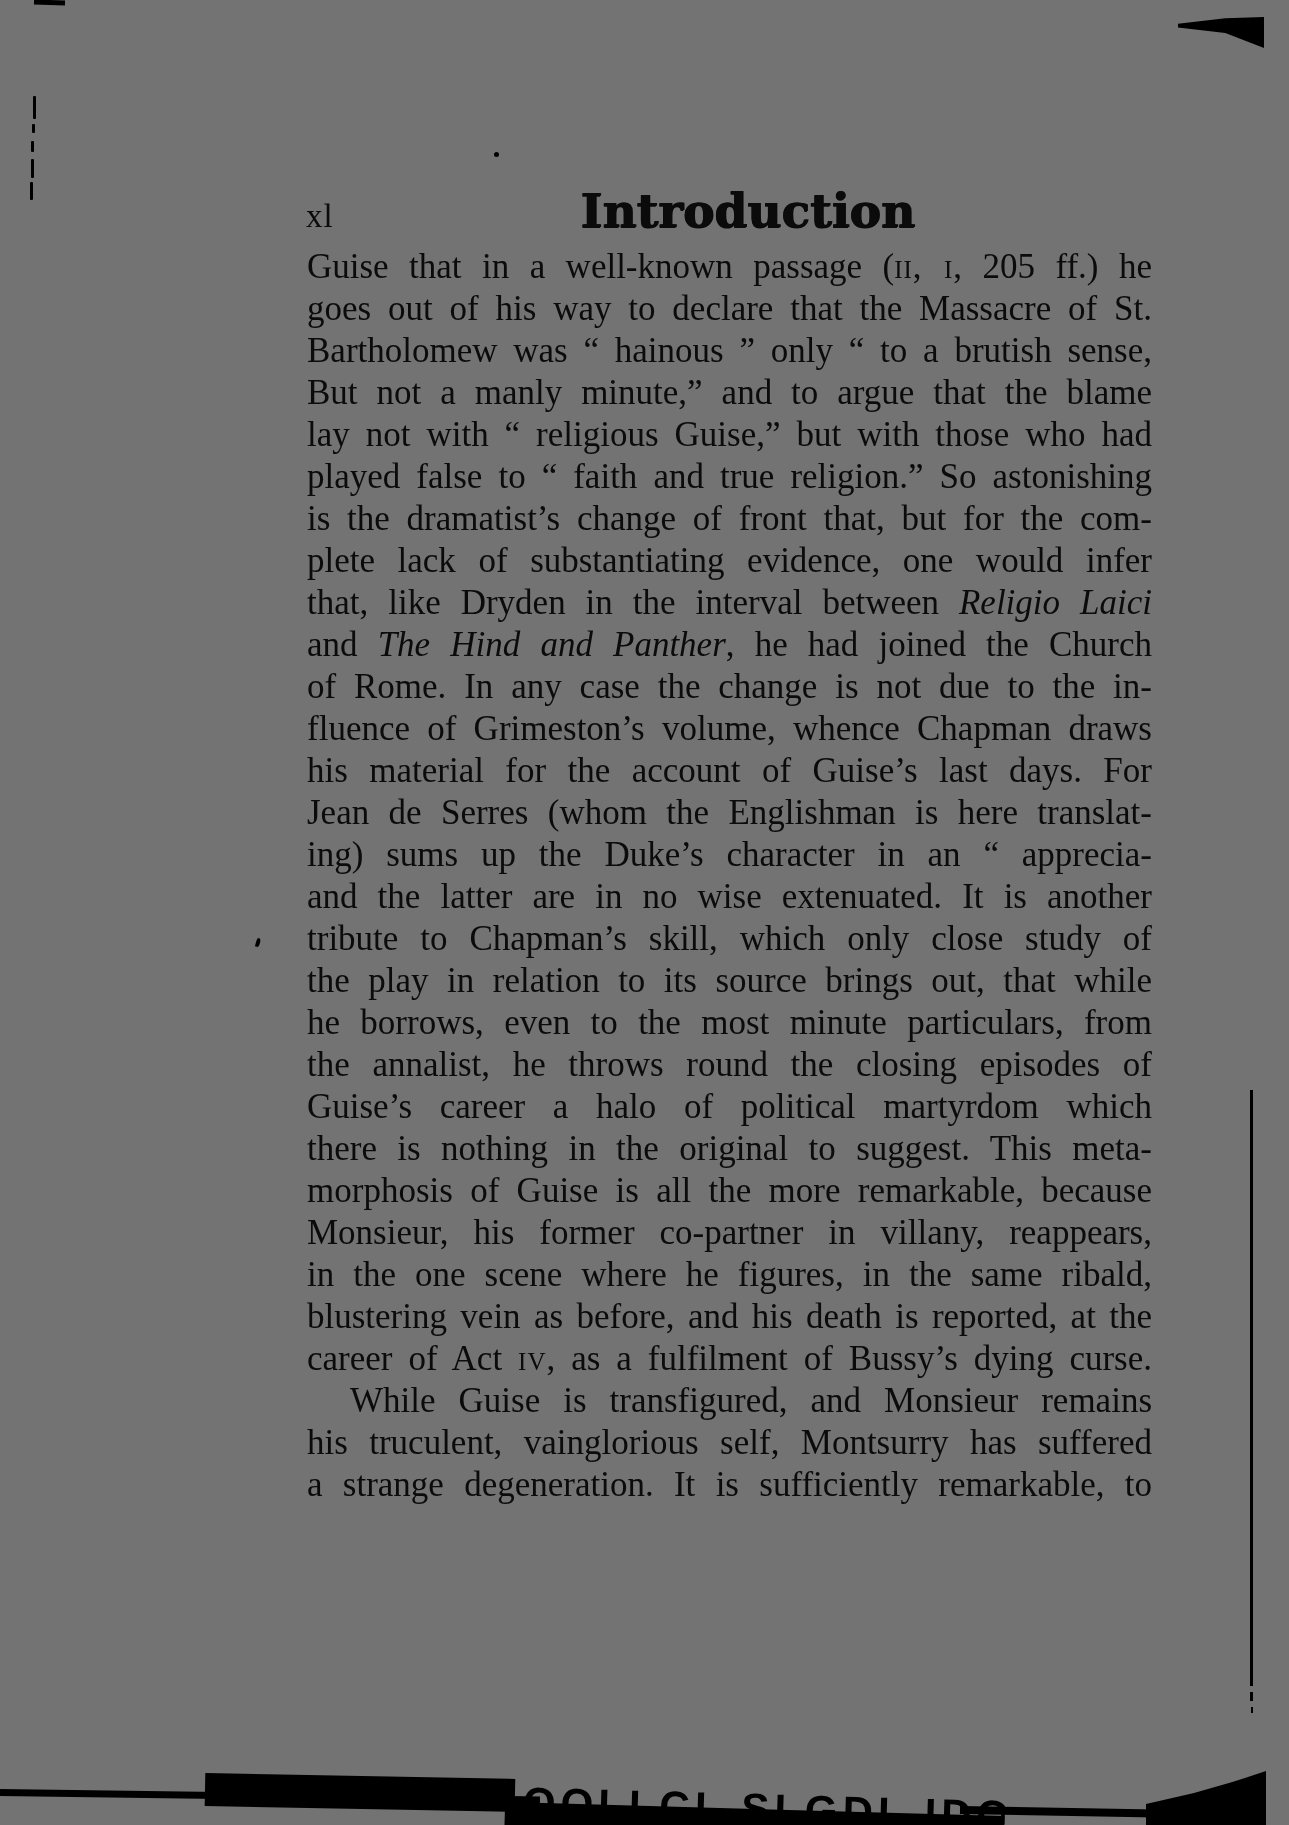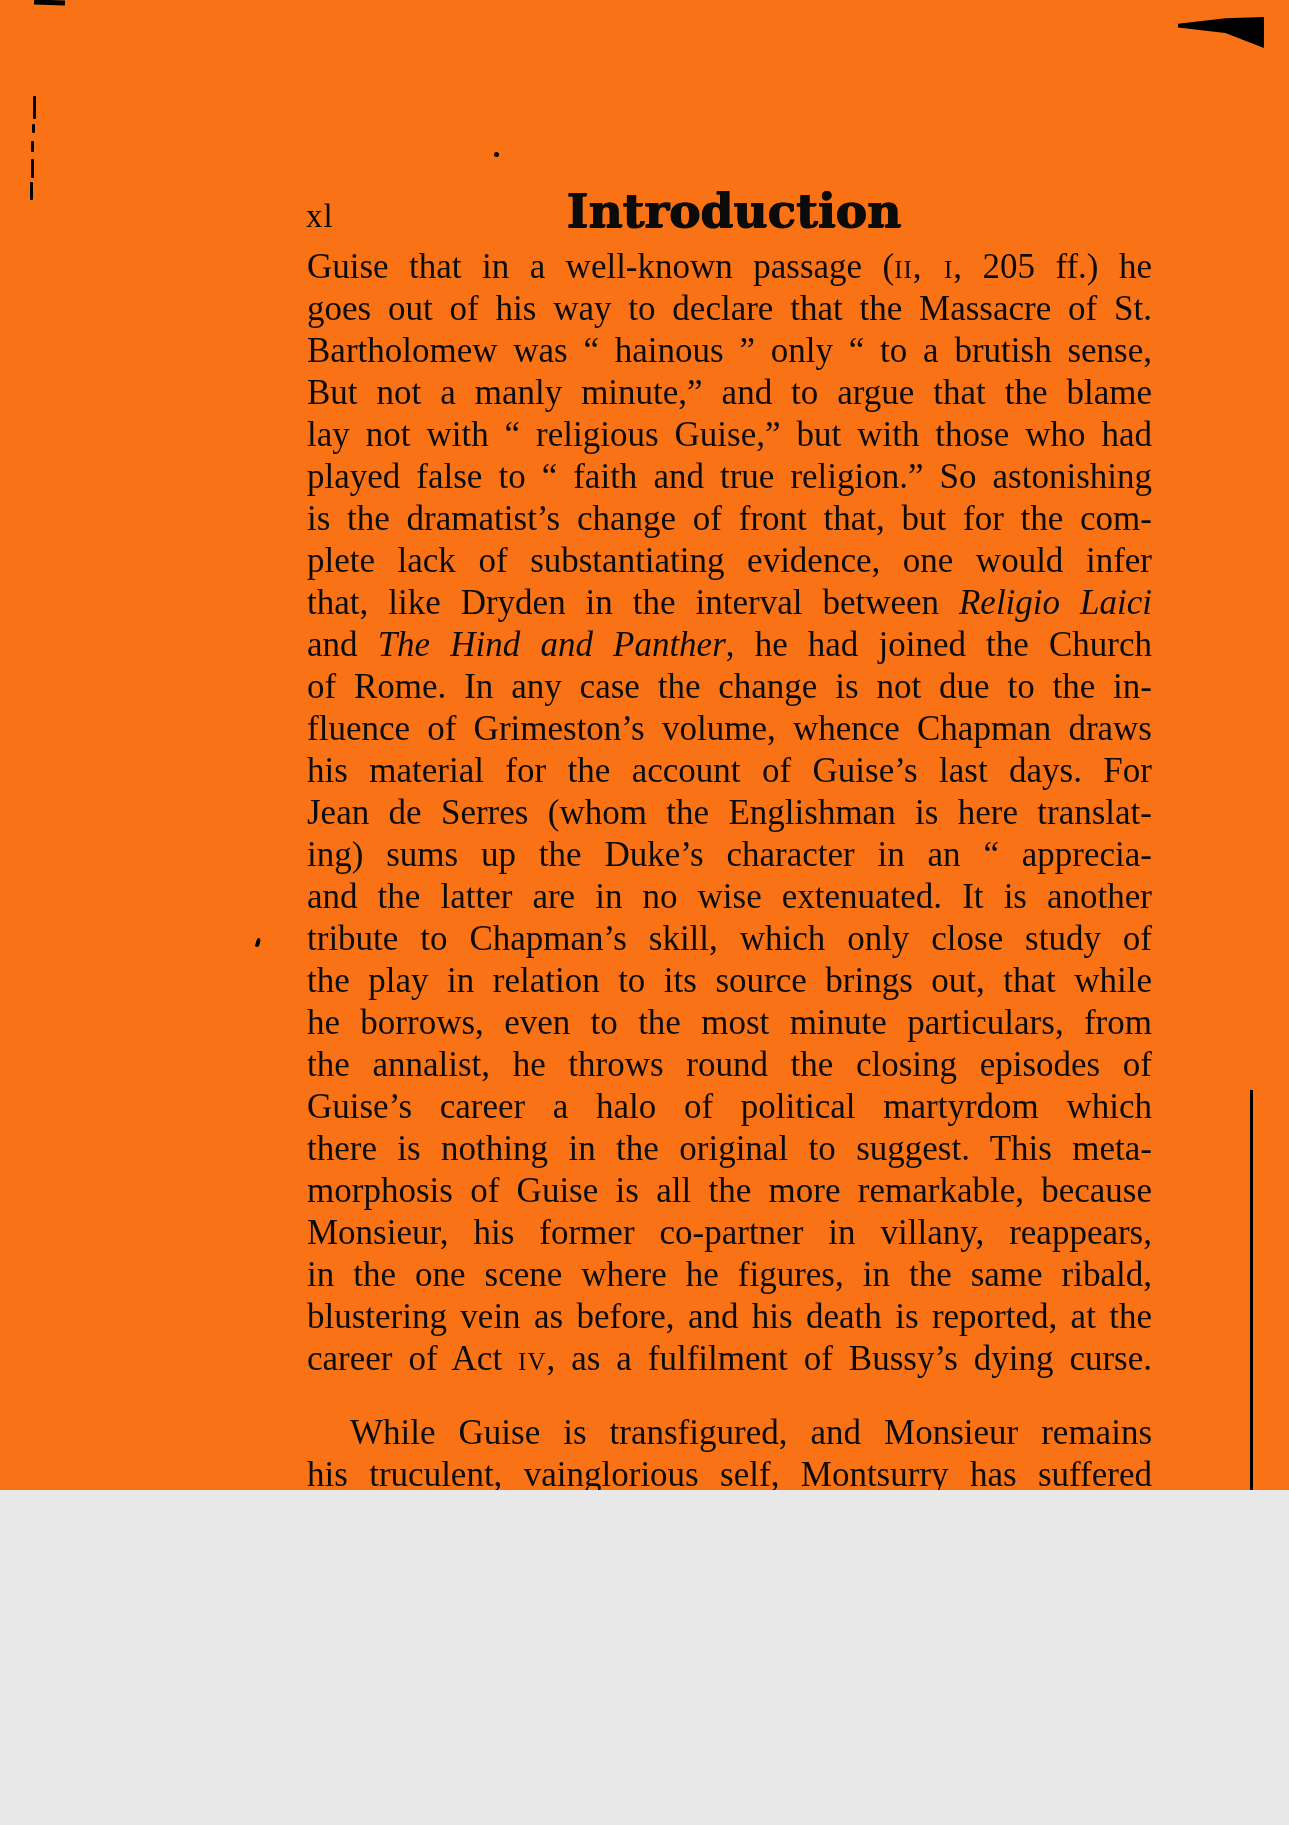--- a/index.html
+++ b/index.html
@@ -1,36 +1,36 @@
 <!DOCTYPE html>
 <html><head>
 <meta charset="utf-8">
 <style>
   html, body { margin: 0; padding: 0; background: #e8e8e8; }
   .page {
     position: relative;
     width: 1289px;
-    height: 1490px;
-    background: #f97316;
+    height: 1825px;
+    background: #737373;
     overflow: hidden;
     font-family: "Liberation Serif", "DejaVu Serif", serif;
     color: #0b0b0b;
   }
 
   
   .folio {
     position: absolute;
     left: 306px;
     top: 198px;
     font-size: 33px;
     letter-spacing: 1px;
   }
   .heading {
     position: absolute;
-    left: 311px;
+    left: 325px;
     width: 845px;
     top: 183px;
     text-align: center;
     font-family: "DejaVu Serif", serif;
     font-weight: 700;
     font-size: 47px;
     letter-spacing: 0px;
     text-shadow: 1.2px 0 0 currentColor, 0 0.6px 0 currentColor;
   }
 
@@ -43,21 +43,21 @@
     font-size: 35px;
     line-height: 42px;
     word-spacing: 2px;
   }
   .line {
     height: 42px;
     white-space: nowrap;
     text-align: justify;
     text-align-last: justify;
   }
-  .line.indent { padding-left: 43px; margin-top: 32px; }
+  .line.indent { padding-left: 43px; }
   .it { font-style: italic; }
   .sc { font-variant: small-caps; letter-spacing: 1px; }
 
   
   .art { position: absolute; background: #000; }
 
   .topleft-smudge { left: 34px; top: 0; width: 31px; height: 5px; transform: rotate(1.5deg); }
 
   .tick { width: 3px; border-radius: 1px; }
   .tick1 { left: 33px; top: 96px;  height: 23px; }

